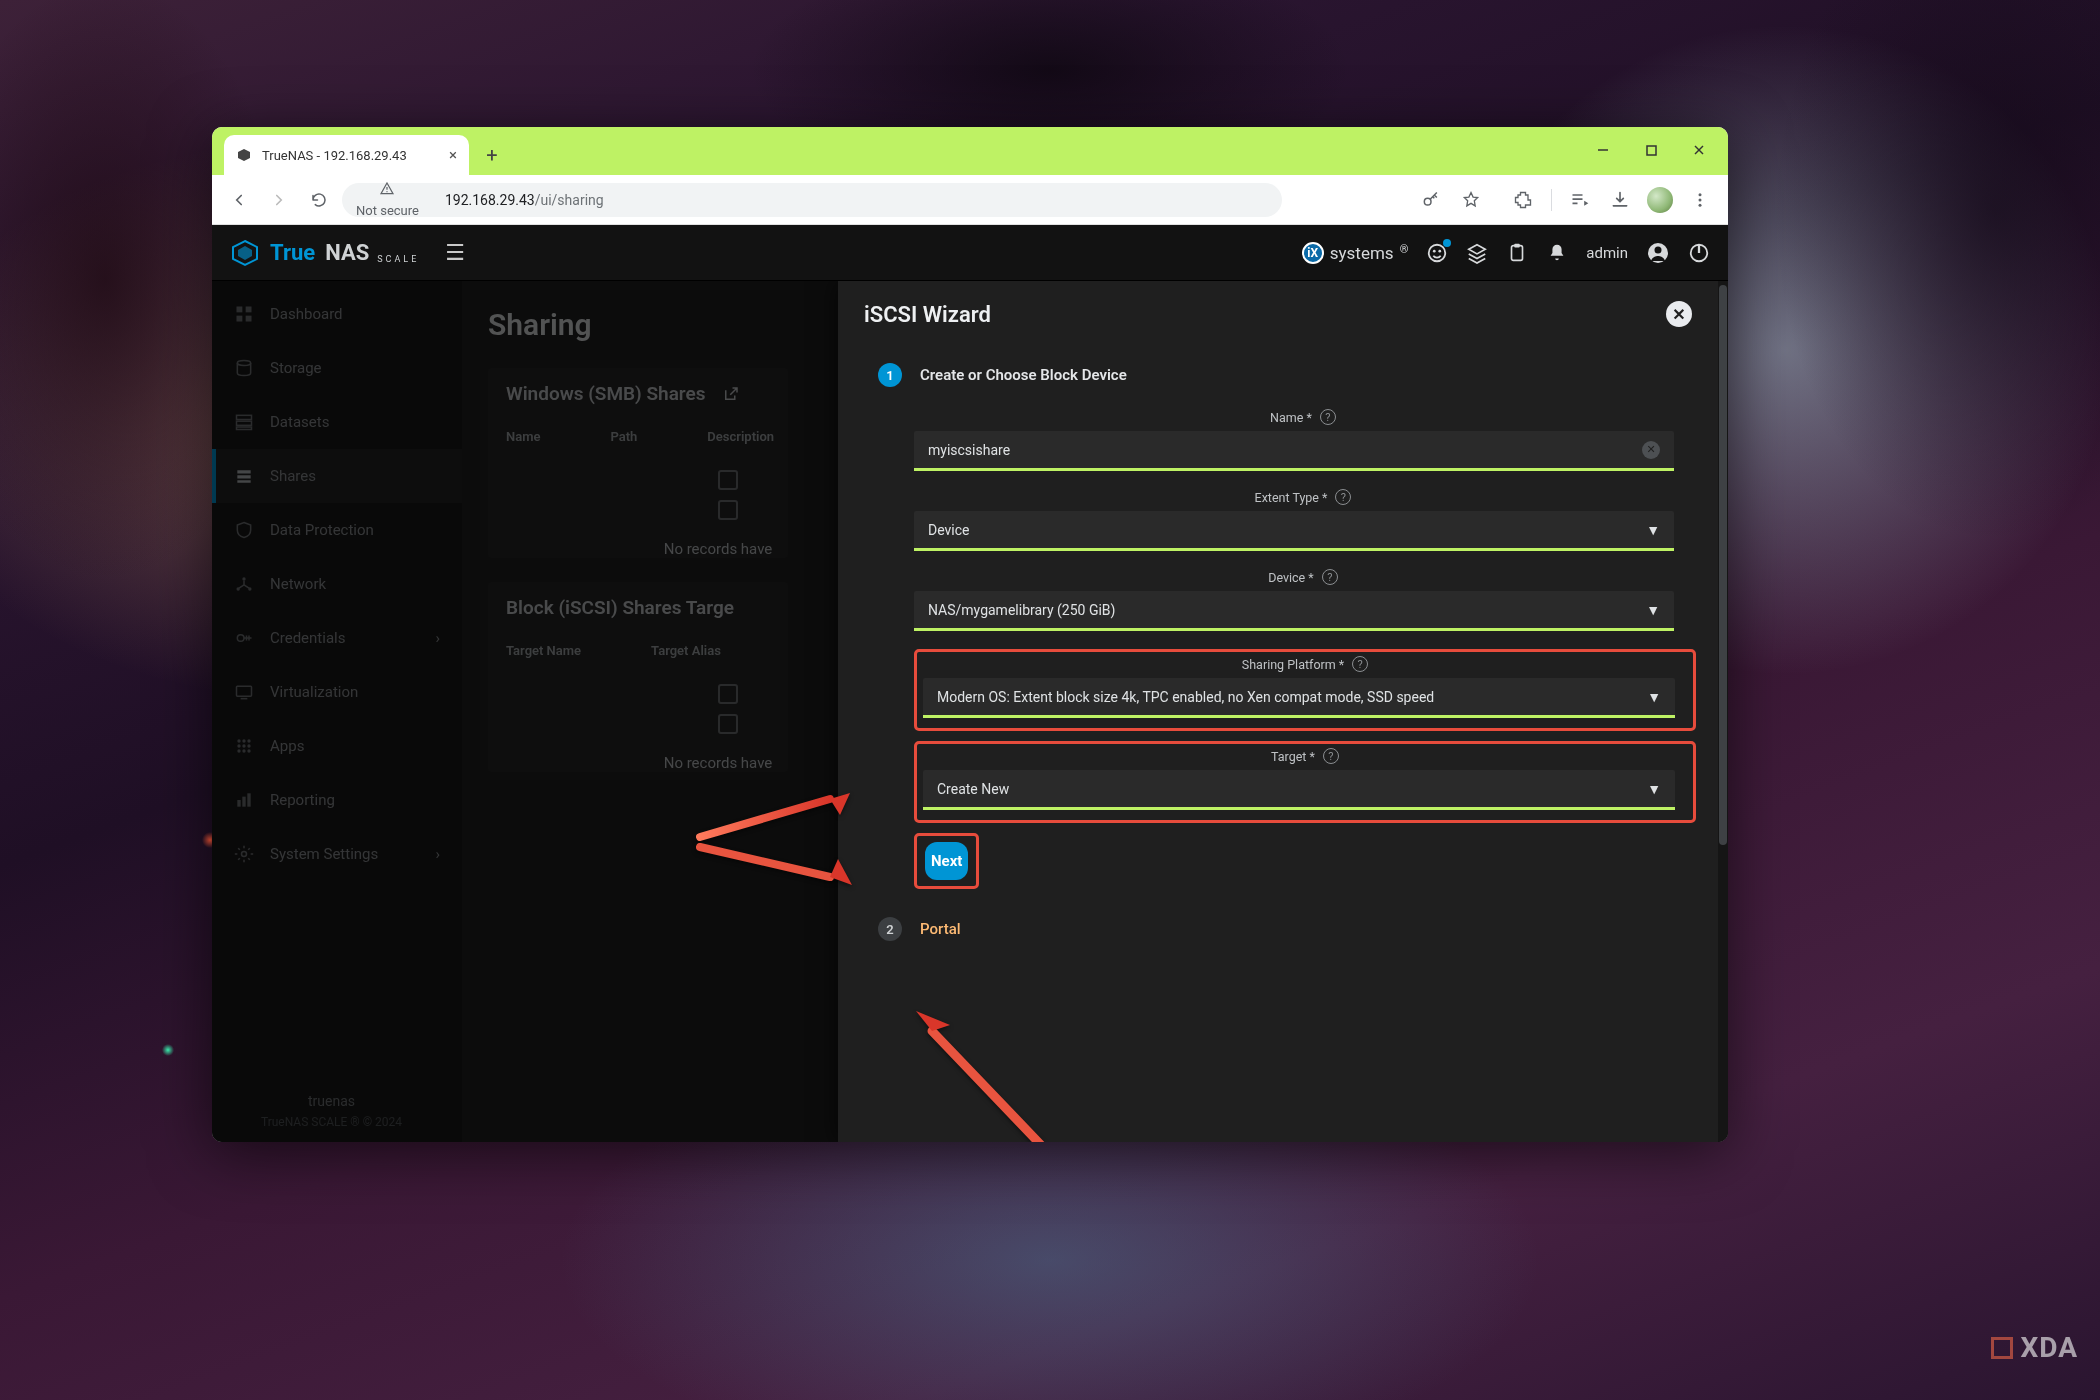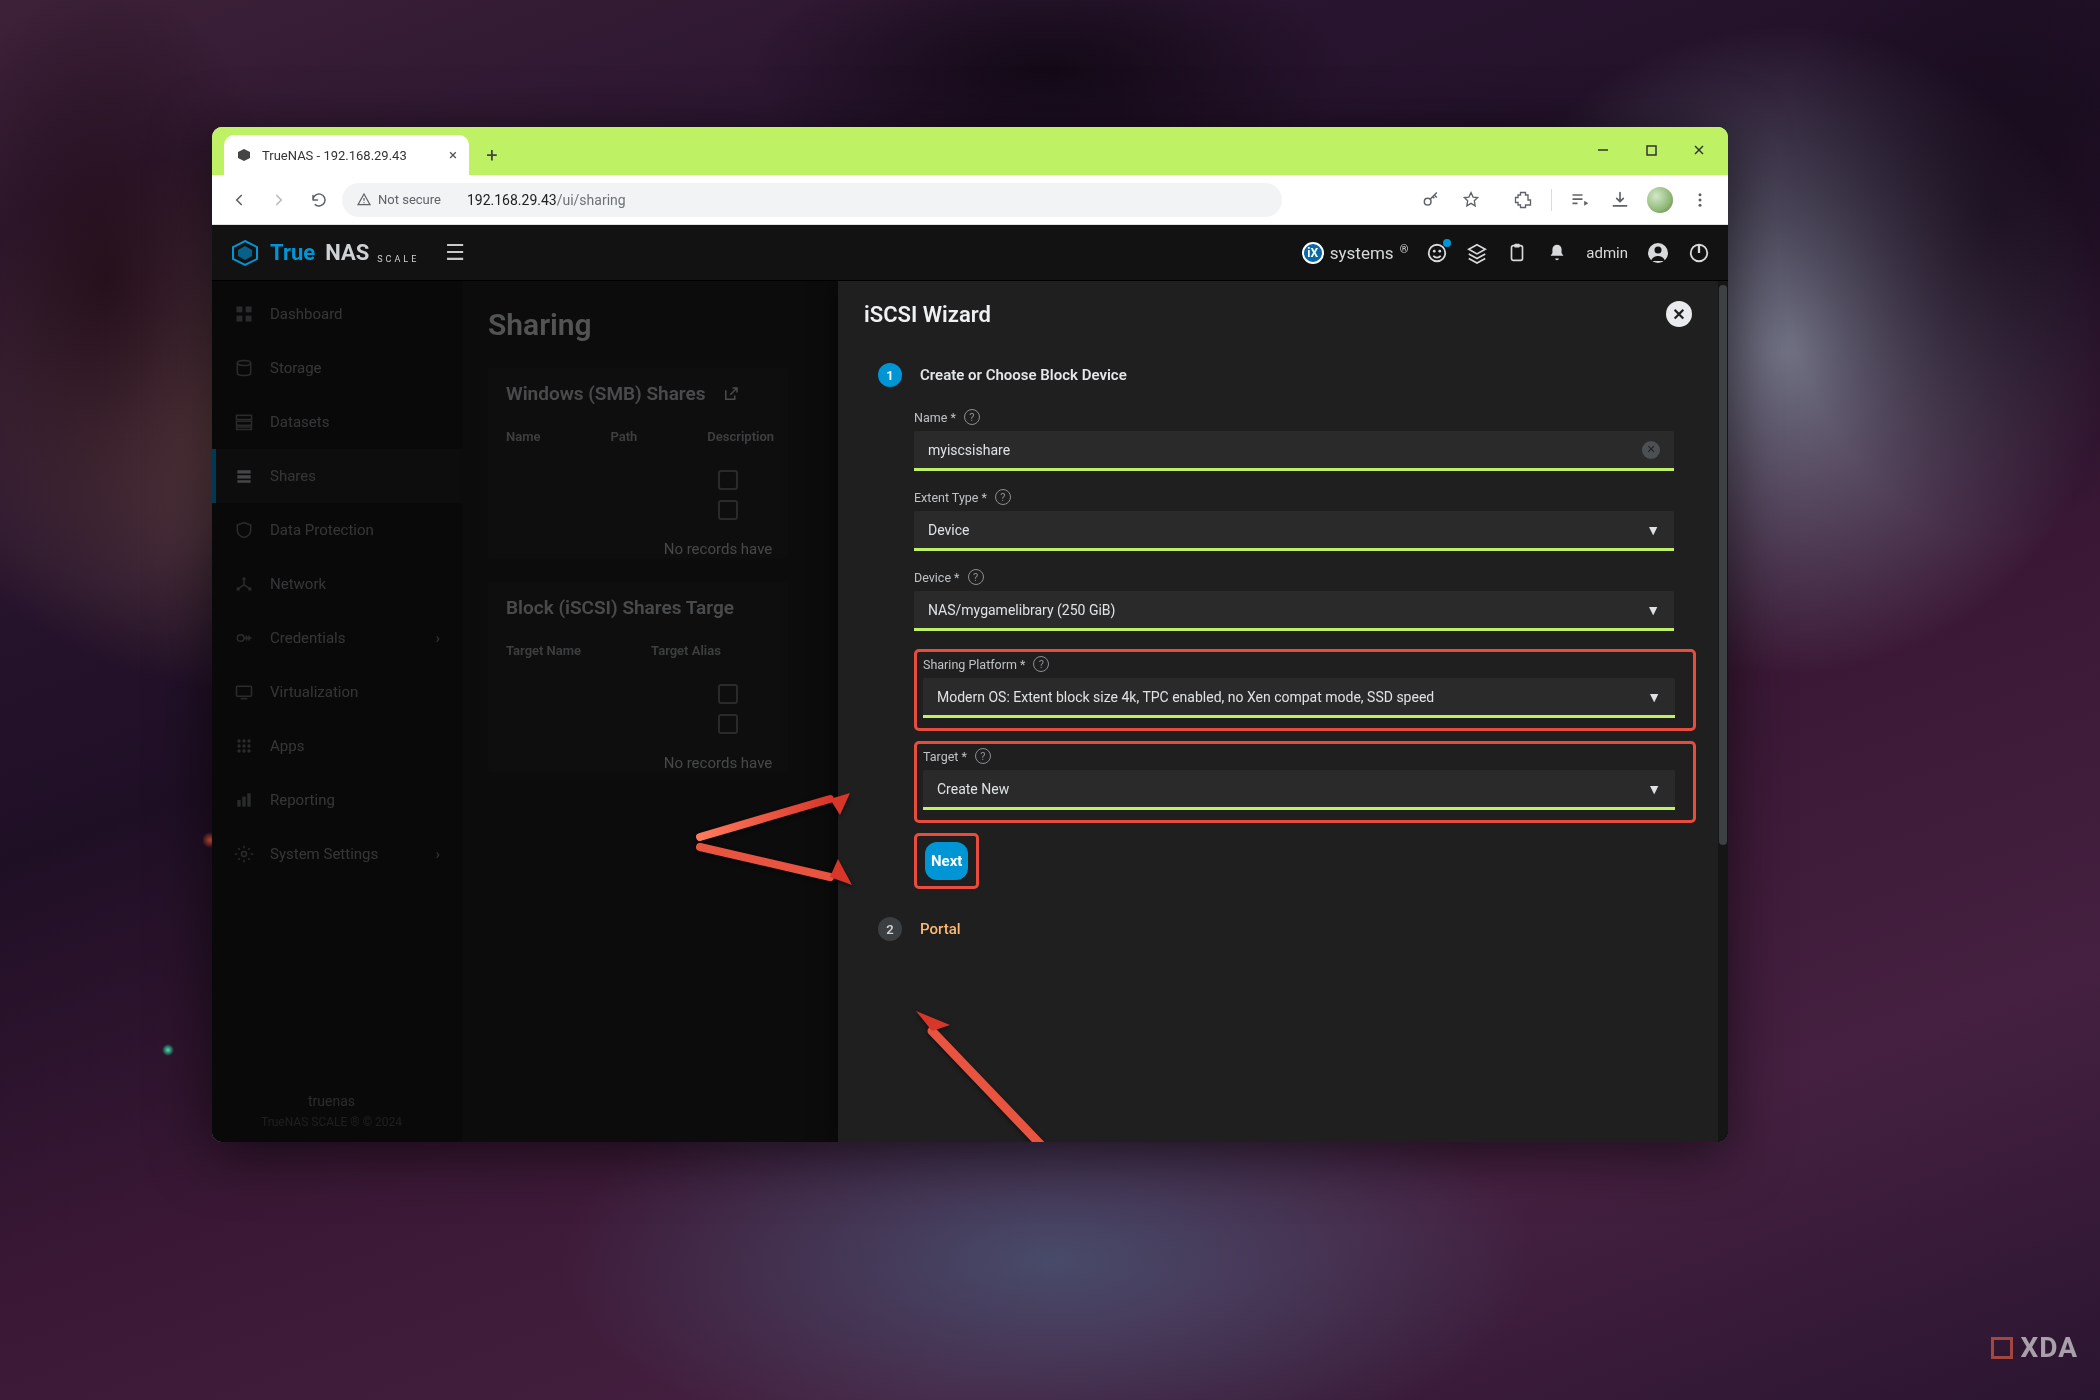--- a/index.html
+++ b/index.html
@@ -28,21 +28,21 @@
 .tab .favicon { width:16px; height:16px; display:flex; align-items:center; justify-content:center; }
 .tab .close { margin-left: auto; color:#555; font-size:15px; }
 .newtab { width:30px; height:30px; display:flex; align-items:center; justify-content:center; color:#444; font-size:20px; margin-left:8px; margin-bottom:5px; }
 .win-controls { position:absolute; right:6px; top:6px; display:flex; gap:2px; }
 .win-controls span { width:46px; height:34px; display:flex; align-items:center; justify-content:center; color:#333; border-radius:4px; }
 
 .addrbar { height: 50px; background:#fff; border-bottom:1px solid #e0e0e0; display:flex; align-items:center; padding:0 10px; gap:6px; }
 .addrbar .navbtn { width:34px; height:34px; display:flex; align-items:center; justify-content:center; color:#5f6368; border-radius:50%; }
 .addrbar .navbtn.disabled{ color:#bbb; }
 .url-field { flex:0 0 auto; width: 940px; height:34px; background:#f1f3f4; border-radius:17px; display:flex; align-items:center; padding:0 14px; gap:8px; color:#5f6368; font-size:14px; }
-.url-field .notsecure { font-size:13px; color:#5f6368; display:flex; align-items:center; gap:6px; }
+.url-field .notsecure { font-size:13px; color:#5f6368; display:flex; align-items:center; gap:6px;flex-direction:column; }
 .url-field .urltext { color:#202124; }
 .url-field .urlhost { color:#202124; }
 .url-field .urlpath { color:#6d7276; }
 .addr-right { margin-left:auto; display:flex; align-items:center; gap:4px; }
 .addr-right .ic { width:36px; height:36px; display:flex; align-items:center; justify-content:center; color:#5f6368; border-radius:50%; }
 .addr-right .sep { width:1px; height:22px; background:#dadce0; margin:0 6px; }
 .avatar-dot { width:26px; height:26px; border-radius:50%; background:radial-gradient(circle at 35% 35%, #d3e8c8, #8fb876 60%, #5a7a3e); }
 
 .app { position:absolute; top:98px; left:0; right:0; bottom:0; background:#1e1e1e; display:flex; flex-direction:column; }
 .app-header { height:56px; background:#121212; display:flex; align-items:center; padding:0 18px; gap:16px; border-bottom:1px solid #000; }
@@ -88,21 +88,21 @@
 
 .step-row { display:flex; align-items:center; gap:18px; padding:10px 6px 22px 14px; }
 .step-num { width:24px; height:24px; border-radius:50%; display:flex; align-items:center; justify-content:center; font-size:13px; font-weight:600; }
 .step-num.active { background:#0095d5; color:#fff; }
 .step-num.inactive { background:#3c3f42; color:#cfd2d4; }
 .step-label { color:#e4e6e8; font-size:15px; font-weight:600; }
 .step-label.ina { color:#fdba74; font-weight:500; }
 
 .form { padding-left:50px; }
 .field { margin-bottom:18px; }
-.lbl-row { display:flex; align-items:center; gap:8px; margin-bottom:6px; }
+.lbl-row { display:flex; align-items:center; gap:8px; margin-bottom:6px;justify-content:center; }
 .lbl { color:#bfc2c5; font-size:12.5px; }
 .qmark { width:16px; height:16px; border:1.5px solid #8b8e91; border-radius:50%; color:#8b8e91; font-size:11px; display:flex; align-items:center; justify-content:center; }
 .input, .select { width:760px; height:40px; background:#2a2a2a; border:none; border-bottom:3px solid #bef264; color:#dfe2e4; font-size:14px; padding:0 14px; display:flex; align-items:center; border-radius:2px 2px 0 0; position:relative; }
 .input .clear { margin-left:auto; width:18px; height:18px; border-radius:50%; background:#4d5053; color:#1f1f1f; display:flex; align-items:center; justify-content:center; font-size:11px; }
 .select .caret { margin-left:auto; }
 .hl-box { border:3px solid #e74c3c; border-radius:5px; padding:4px 6px; width:782px; }
 .next-btn { background:#0095d5; color:#fff; font-weight:700; font-size:15px; padding:10px 6px; border:none; border-radius:12px; }
 .next-wrap { display:inline-block; border:3px solid #e74c3c; border-radius:5px; padding:6px 8px; margin-top:10px; }
 
 .scrollbar { position:absolute; right:0; top:0; bottom:0; width:10px; background:#151515; z-index:4; }

